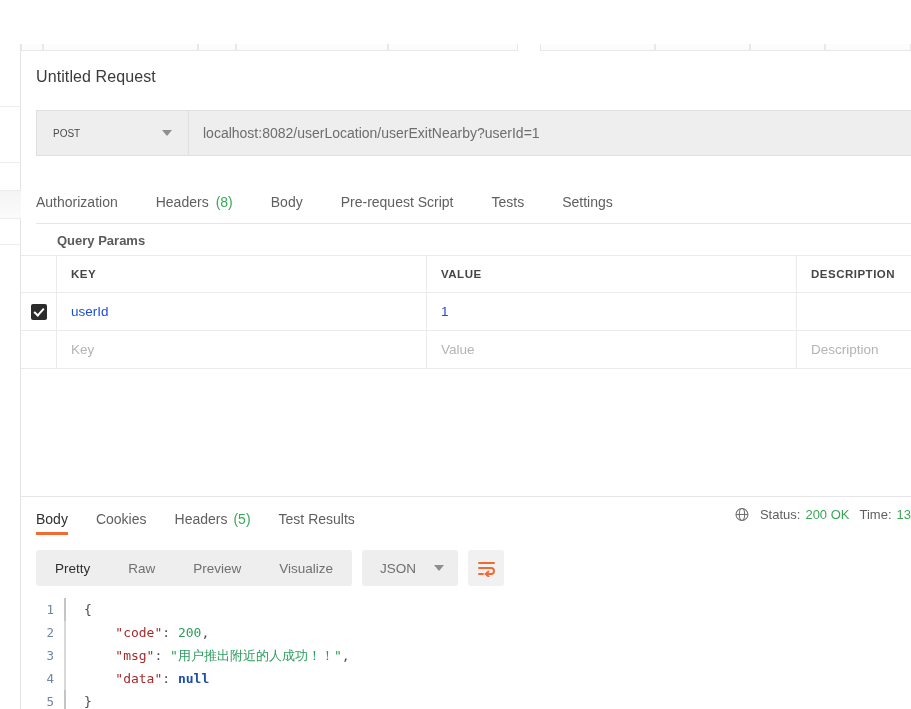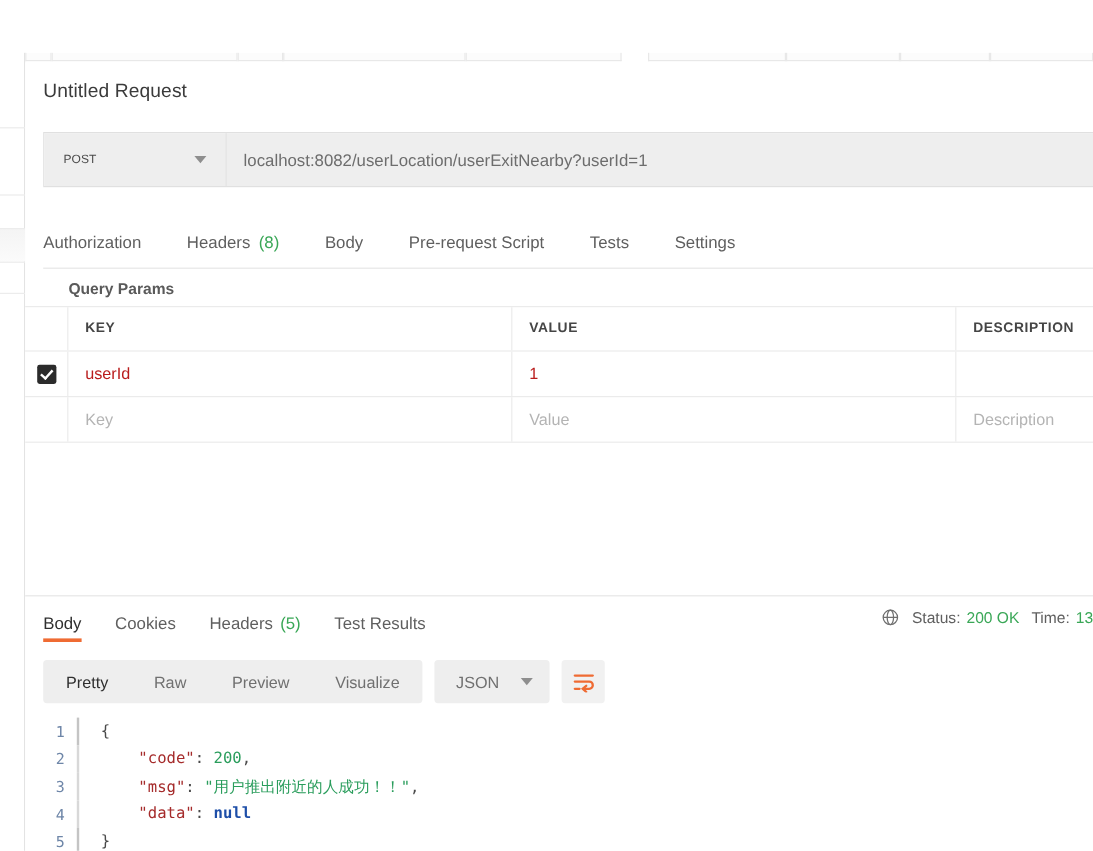--- a/index.html
+++ b/index.html
@@ -79,21 +79,21 @@
   }
   .ptable { position: absolute; left: 21px; top: 211px; width: 890px; }
   .prow { display: flex; height: 38px; border-top: 1px solid #ebebeb; border-bottom: 1px solid #ebebeb; }
   .prow + .prow { border-top: none; }
   .pcell { display: flex; align-items: center; padding: 0 14px; border-right: 1px solid #ebebeb; height: 100%; }
   .c-check { width: 36px; justify-content: center; padding: 0; }
   .c-key { width: 370px; }
   .c-value { width: 370px; }
   .c-desc { flex: 1; border-right: none; }
   .hdr .pcell { font-size: 11.5px; font-weight: bold; color: #454545; letter-spacing: .5px; }
-  .cellv { font-size: 13.5px; color: #b91c1c; }
+  .cellv { font-size: 13.5px; color: #1d4ed8; }
   .cellv.ph { color: #b4b4b4; }
   .chk {
     width: 16px; height: 16px; background: #2b2b2b; border-radius: 2px;
     position: relative; cursor: pointer;
   }
   .chk::after {
     content: ""; position: absolute; left: 5px; top: 2px; width: 4px; height: 8px;
     border: solid #fff; border-width: 0 2px 2px 0; transform: rotate(42deg);
   }
 

